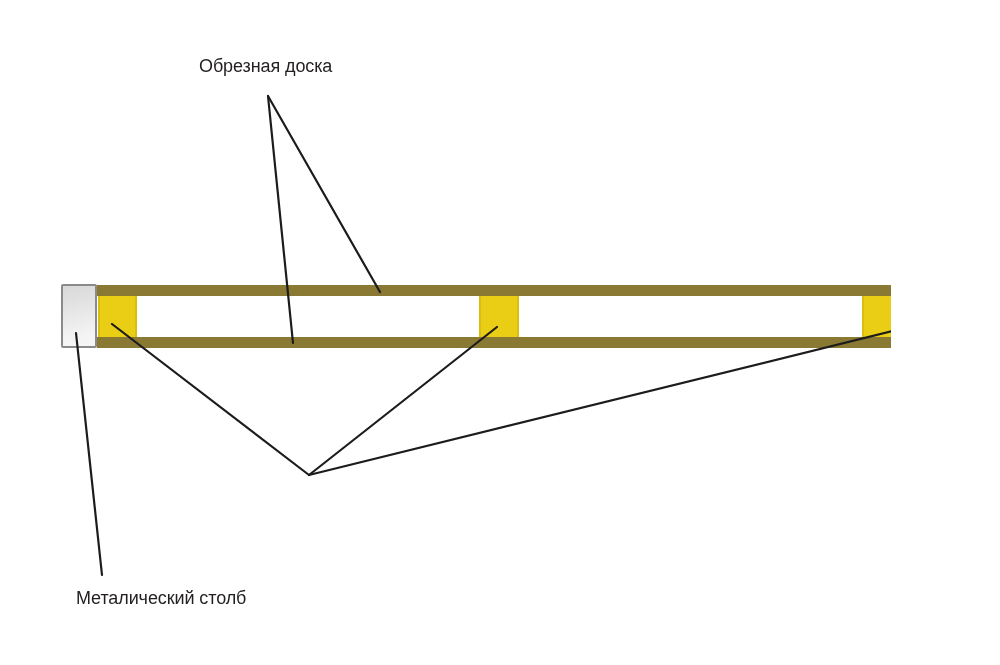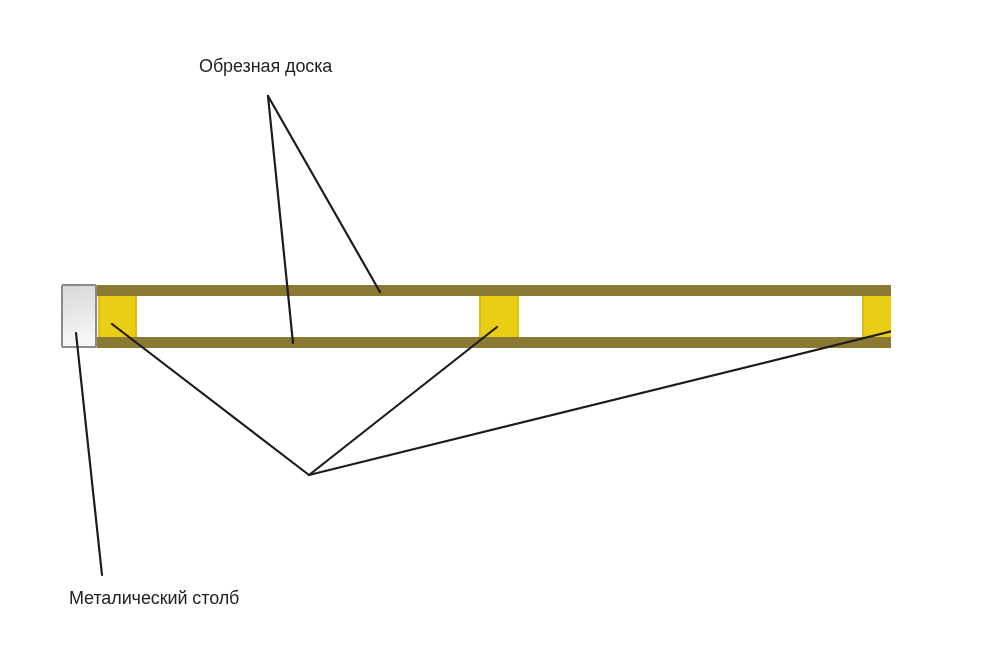--- a/index.html
+++ b/index.html
@@ -57,21 +57,21 @@
     position:absolute;
     font-size:18px;
     line-height:1.2;
     color:var(--text);
     letter-spacing:-0.1px;
     white-space:nowrap;
     z-index:6;
   }
   .label-board{left:199px;top:56px;}
   .label-blocks{left:241px;top:485px;}
-  .label-post{left:69px;top:588px;}
+  .label-post{left:76px;top:588px;}
 </style>
 </head>
 <body>
 
 <div class="canvas">
 
   <div class="block block-left"></div>
   <div class="block block-middle"></div>
   <div class="block block-right"></div>
 

